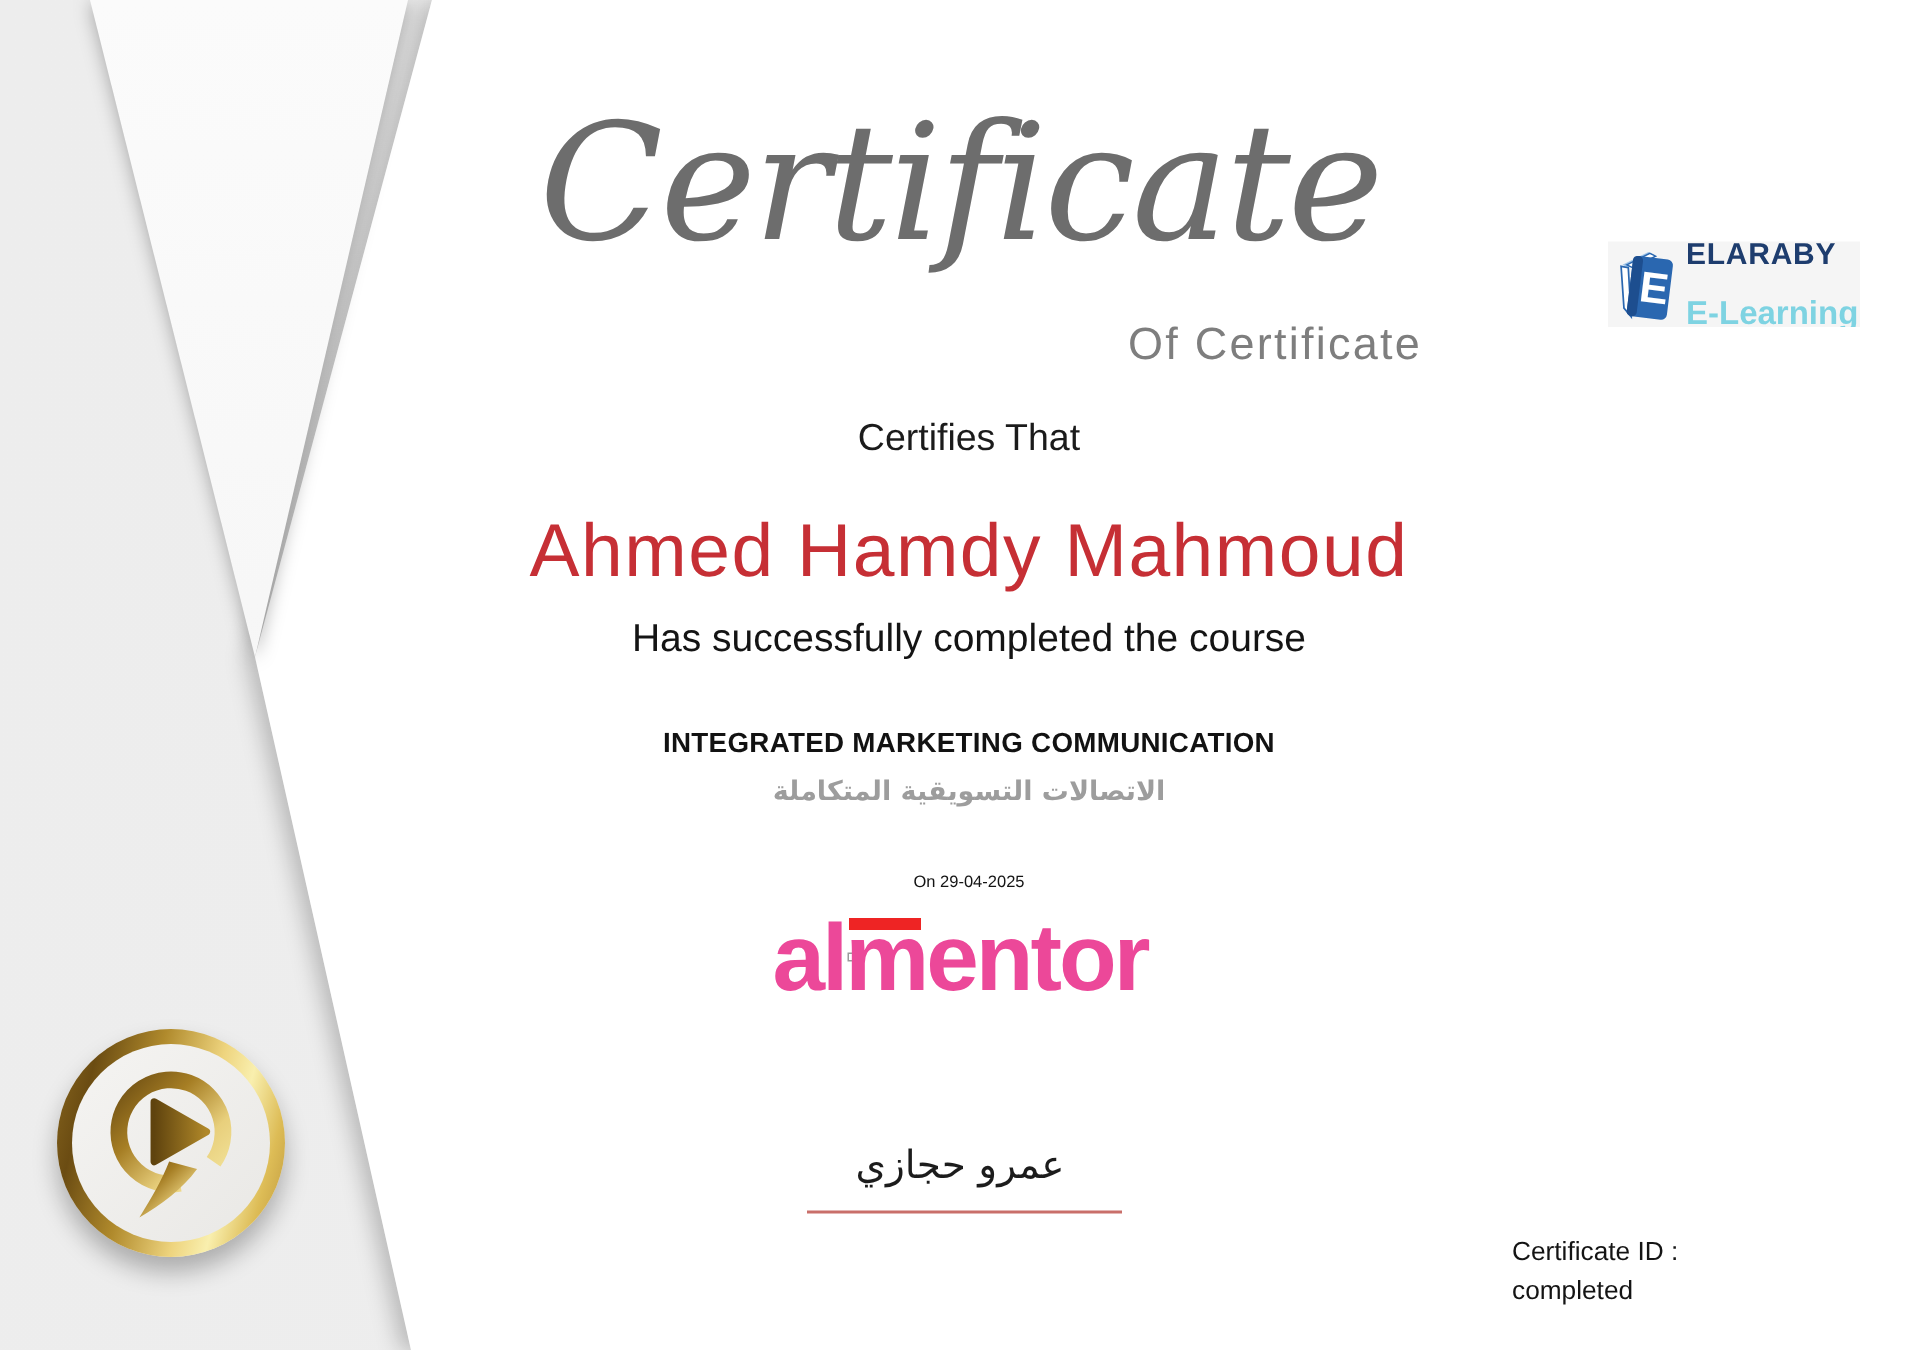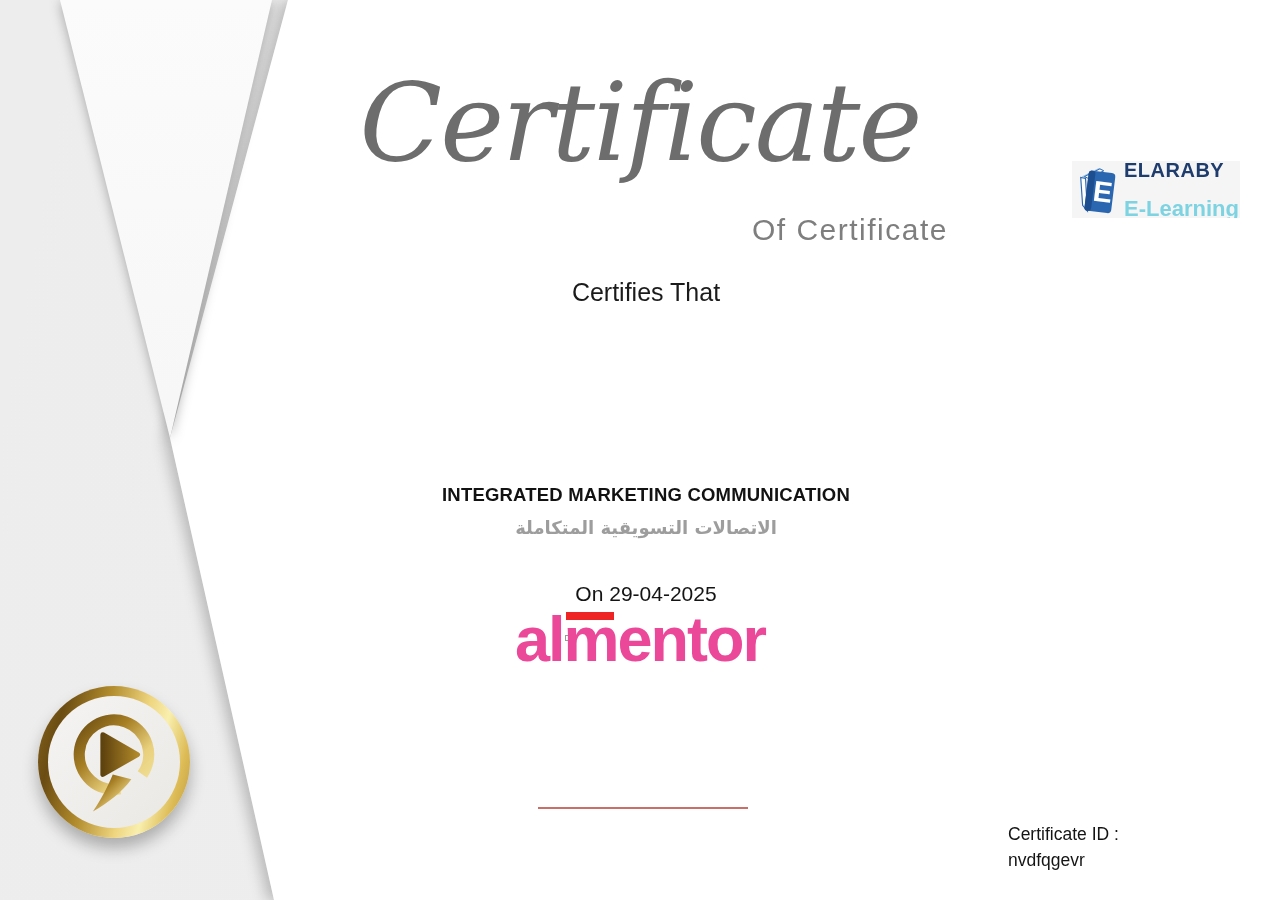--- a/index.html
+++ b/index.html
@@ -27,21 +27,21 @@
 
   
   .center-line{left:12px;right:0;text-align:center;}
   .certifies{top:278px;font-size:25px;color:#1b1b1b;font-weight:500;}
   .recipient{top:338px;font-size:50px;letter-spacing:1px;
     color:var(--recipient-red,#c62f35);font-weight:400;}
   .completed{top:410px;font-size:26px;color:#141414;font-weight:400;}
   .course-en{top:484px;font-size:18.5px;font-weight:700;color:#121212;letter-spacing:.2px;}
   .course-ar{top:517px;font-size:18px;font-weight:700;color:var(--arabic-gray,#9d9d9d);
     font-family:"DejaVu Sans",sans-serif;}
-  .date-line{top:582px;font-size:21px;font-weight:500;color:#141414;}
+  .date-line{top:582px;font-size:11px;font-weight:500;color:#141414;}
 
   
   .brand{left:0;right:0;top:608px;display:flex;justify-content:center;
     font-size:63px;font-weight:700;letter-spacing:-2px;color:#ec4899;line-height:1;}
   .brand span{position:relative;}
   .brand .m-wrap{display:inline-block;position:relative;}
   .brand-bar{position:absolute;left:2px;right:4px;top:4px;height:8px;
     background:var(--brand-bar-red,#ee2424);}
   .brand-sq{position:absolute;left:1px;top:27px;width:6px;height:6px;
     background:#ffffff;border:1px solid #9a9a9a;box-sizing:border-box;}
@@ -83,39 +83,42 @@
     <div class="fill sheet"></div>
   </div>
   <div class="fill shadow-wedge">
     <div class="fill wedge"></div>
   </div>
 
   <div class="abs script-title">Certificate</div>
   <div class="abs subtitle">Of Certificate</div>
 
   <div class="abs center-line certifies">Certifies That</div>
+  <div class="abs center-line recipient">Ahmed Hamdy Mahmoud</div>
+  <div class="abs center-line completed">Has successfully completed the course</div>
   <div class="abs center-line course-en">INTEGRATED MARKETING COMMUNICATION</div>
   <div class="abs center-line course-ar" dir="rtl">الاتصالات التسويقية المتكاملة</div>
   <div class="abs center-line date-line">On 29-04-2025</div>
 
   <div class="abs brand">
     <span>al</span>
     <span class="m-wrap">
       <i class="brand-bar"></i>
       <i class="brand-sq"></i>
       <span>m</span>
     </span>
     <span>entor</span>
   </div>
 
+  <div class="abs signature" dir="rtl">عمرو حجازي</div>
   <div class="abs sig-line"></div>
 
   <div class="abs cert-id">
     <div>Certificate ID :</div>
-    <div>nvdfqgevr</div>
+    <div>completed</div>
   </div>
 
   <div class="abs partner">
     <svg class="partner-book" viewBox="0 0 50 56">
       <g>
         <path d="M8 14 L26 5 L30 7 L12 16 Z" fill="#9cc3e8"></path>
         <path d="M7 15 L9 44 L14 50 L12 16 Z" fill="#ffffff" stroke="#2a67b0" stroke-width="1.2"></path>
         <path d="M11 14 L27 6 L31 8 L15 16 Z" fill="#ffffff" stroke="#2a67b0" stroke-width="1"></path>
         <rect x="13" y="9" width="28" height="42" rx="4" fill="#2a67b0" transform="rotate(7 27 30)"></rect>
         <rect x="13" y="9" width="7" height="42" rx="3" fill="#1d4e8f" transform="rotate(7 27 30)"></rect>

